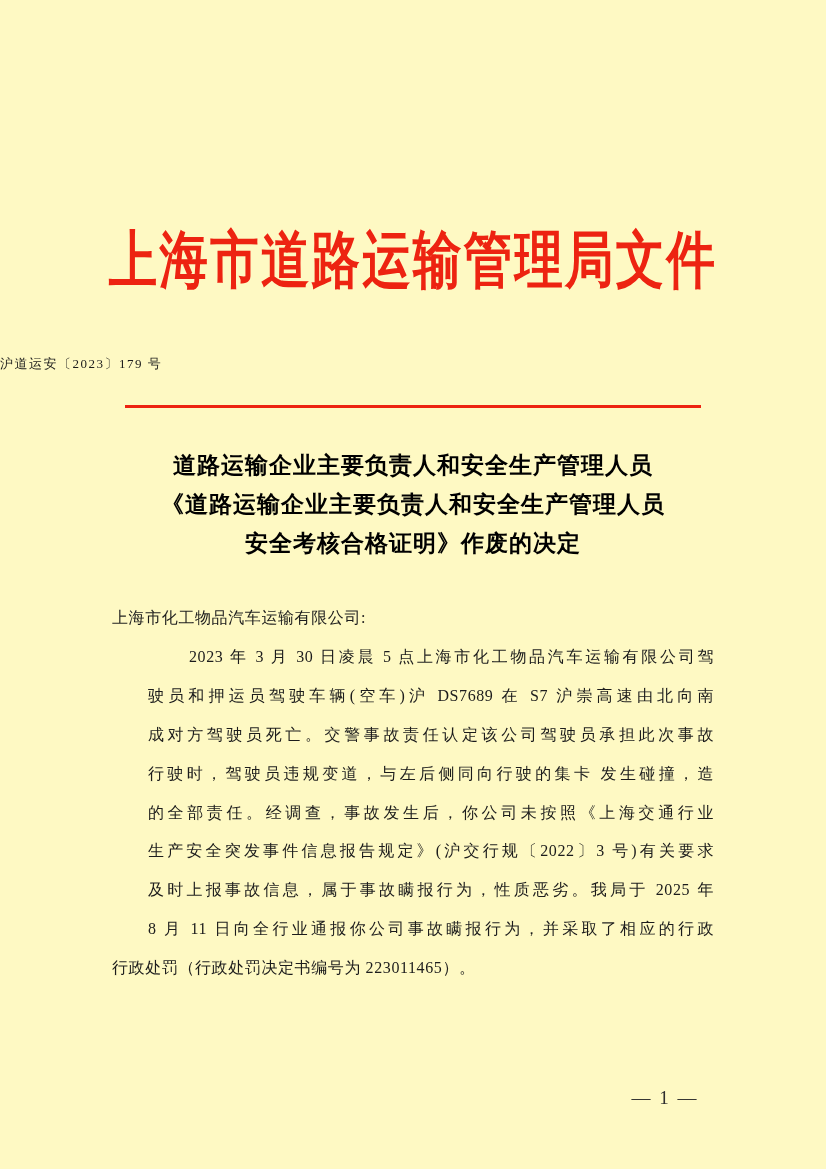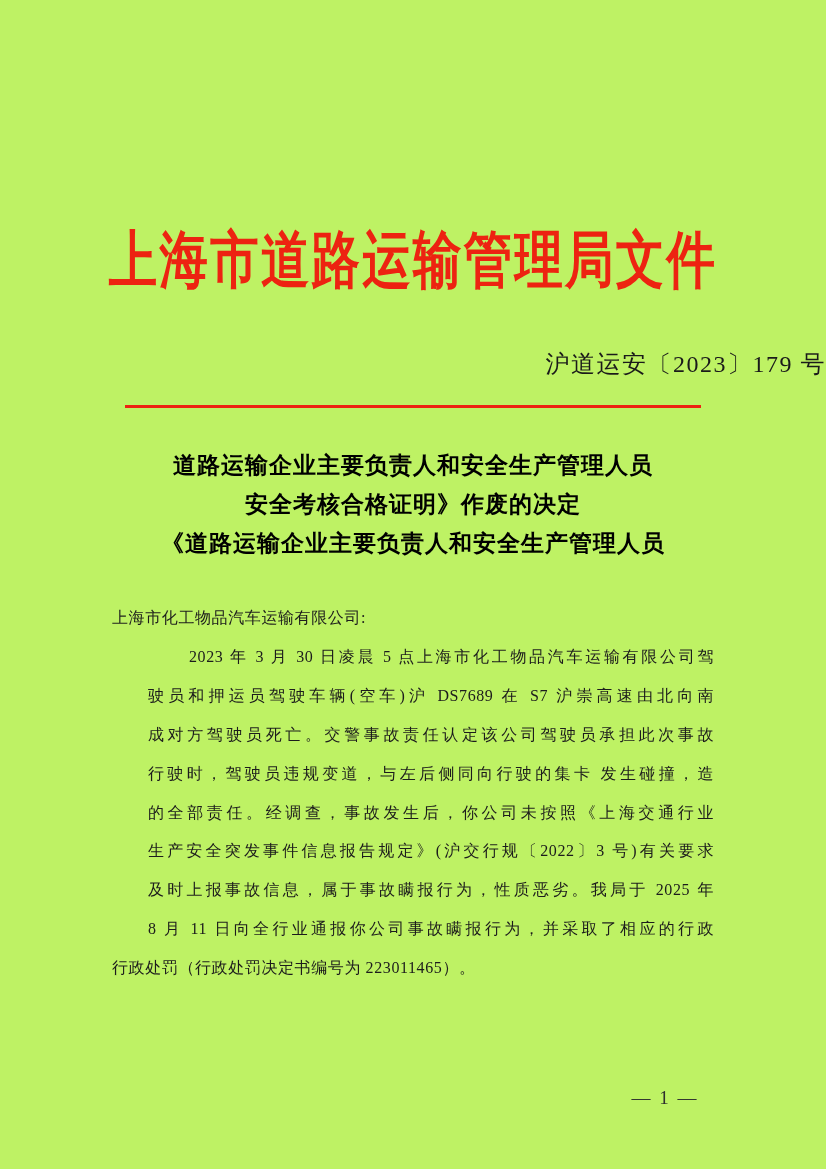--- a/index.html
+++ b/index.html
@@ -1,19 +1,19 @@
 <!DOCTYPE html>
 <html lang="zh"><head>
 <meta charset="utf-8">
 <style>
   html,body{margin:0;padding:0;background:#ffffff;}
   .page{
     position:relative;
     width:826px;height:1169px;
-    background:#bef264;
+    background:#fef9c3;
     margin:0 auto;
     overflow:hidden;
     font-family:"Liberation Serif","DejaVu Serif",serif;
     color:#1c1c1c;
   }
   
   .banner{
     position:absolute;top:220px;left:0;width:826px;
     text-align:center;
     color:#ed2311;
@@ -24,22 +24,22 @@
   }
   .banner-inner{
     display:inline-block;
     transform:scaleX(0.78);
     transform-origin:center;
     letter-spacing:3px;
   }
   
   .docnum{
     position:absolute;top:351px;left:0;width:826px;
-    text-align:right;
-    font-size:24px;
+    text-align:left;
+    font-size:13px;
     line-height:26px;
     letter-spacing:1.5px;
     color:#1a1a1a;
   }
   
   .rule{
     position:absolute;top:405px;left:125px;
     width:576px;height:3px;
     background:#ed2311;
   }
@@ -88,22 +88,22 @@
   <div class="banner">
     <span class="banner-inner">上海市道路运输管理局文件</span>
   </div>
 
   <div class="docnum">沪道运安〔2023〕179 号</div>
 
   <div class="rule"></div>
 
   <div class="doc-title">
     <div>道路运输企业主要负责人和安全生产管理人员</div>
+    <div>《道路运输企业主要负责人和安全生产管理人员</div>
     <div>安全考核合格证明》作废的决定</div>
-    <div>《道路运输企业主要负责人和安全生产管理人员</div>
   </div>
 
   <div class="bodytext">
     <div class="bl">上海市化工物品汽车运输有限公司:</div>
     <div class="bl jl indent">2023 年 3 月 30 日凌晨 5 点上海市化工物品汽车运输有限公司驾</div>
     <div class="bl jl">驶员和押运员驾驶车辆(空车)沪 DS7689 在 S7 沪崇高速由北向南</div>
     <div class="bl jl">成对方驾驶员死亡。交警事故责任认定该公司驾驶员承担此次事故</div>
     <div class="bl jl">行驶时，驾驶员违规变道，与左后侧同向行驶的集卡 发生碰撞，造</div>
     <div class="bl jl">的全部责任。经调查，事故发生后，你公司未按照《上海交通行业</div>
     <div class="bl jl">生产安全突发事件信息报告规定》(沪交行规〔2022〕3 号)有关要求</div>

